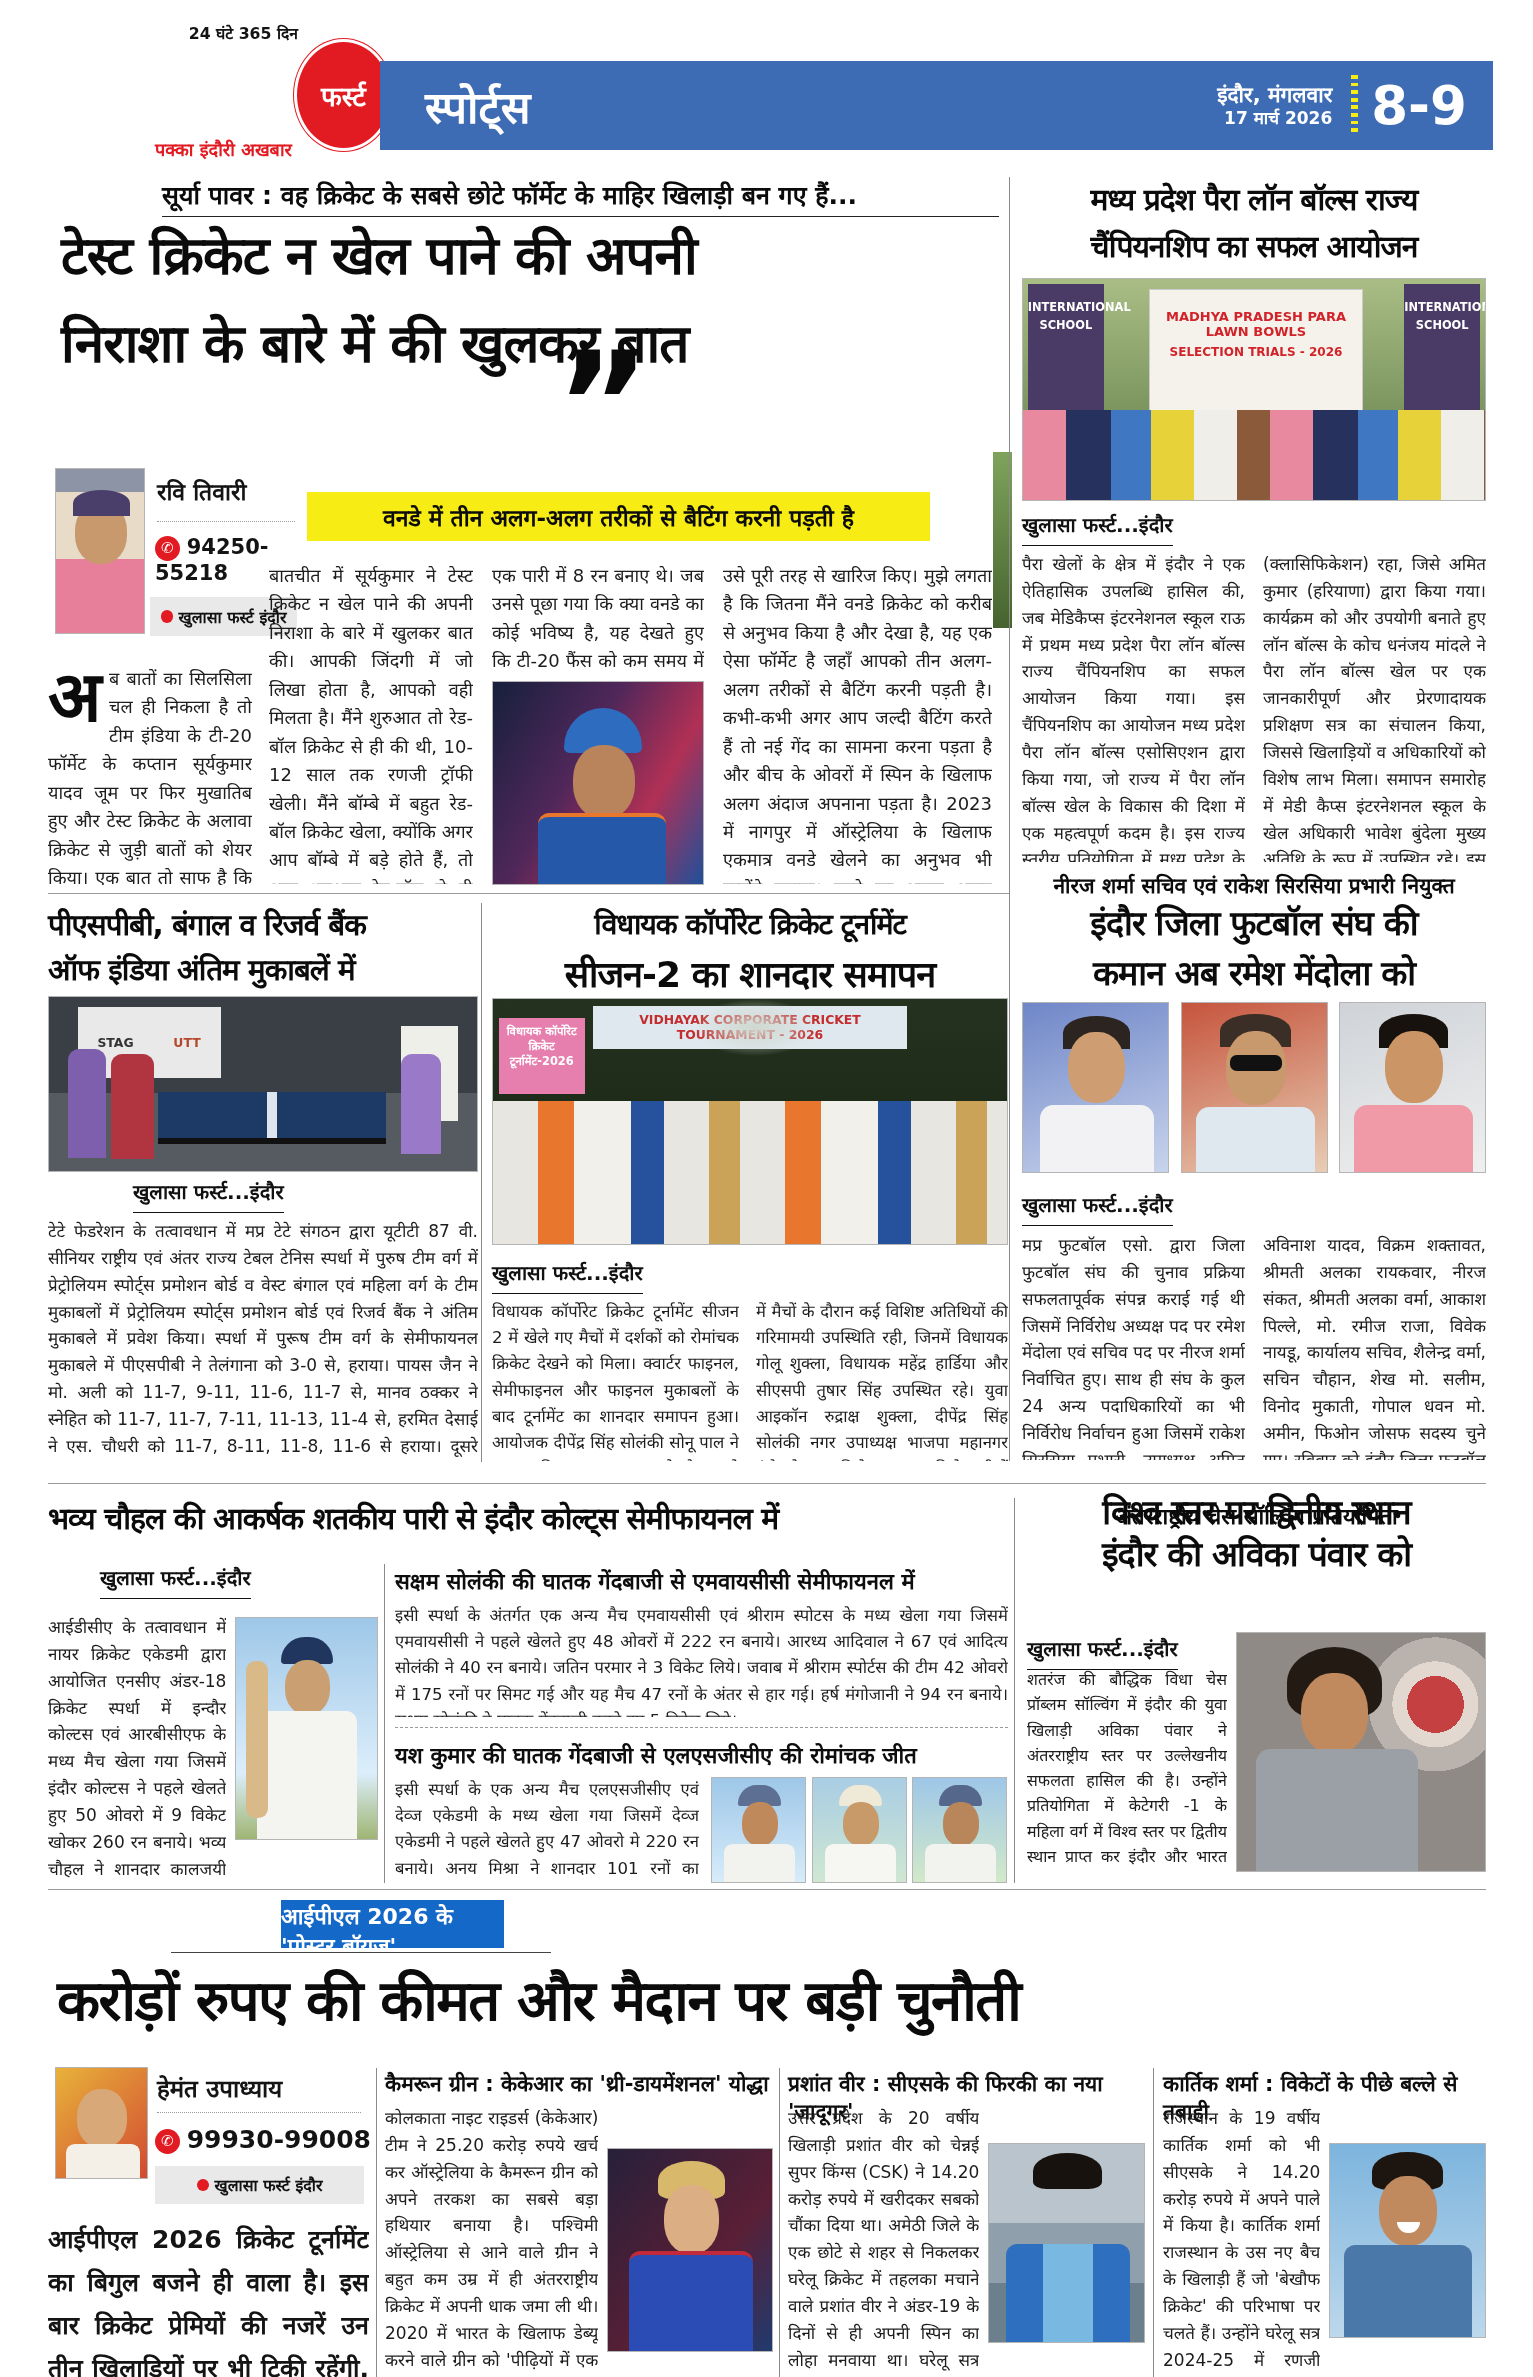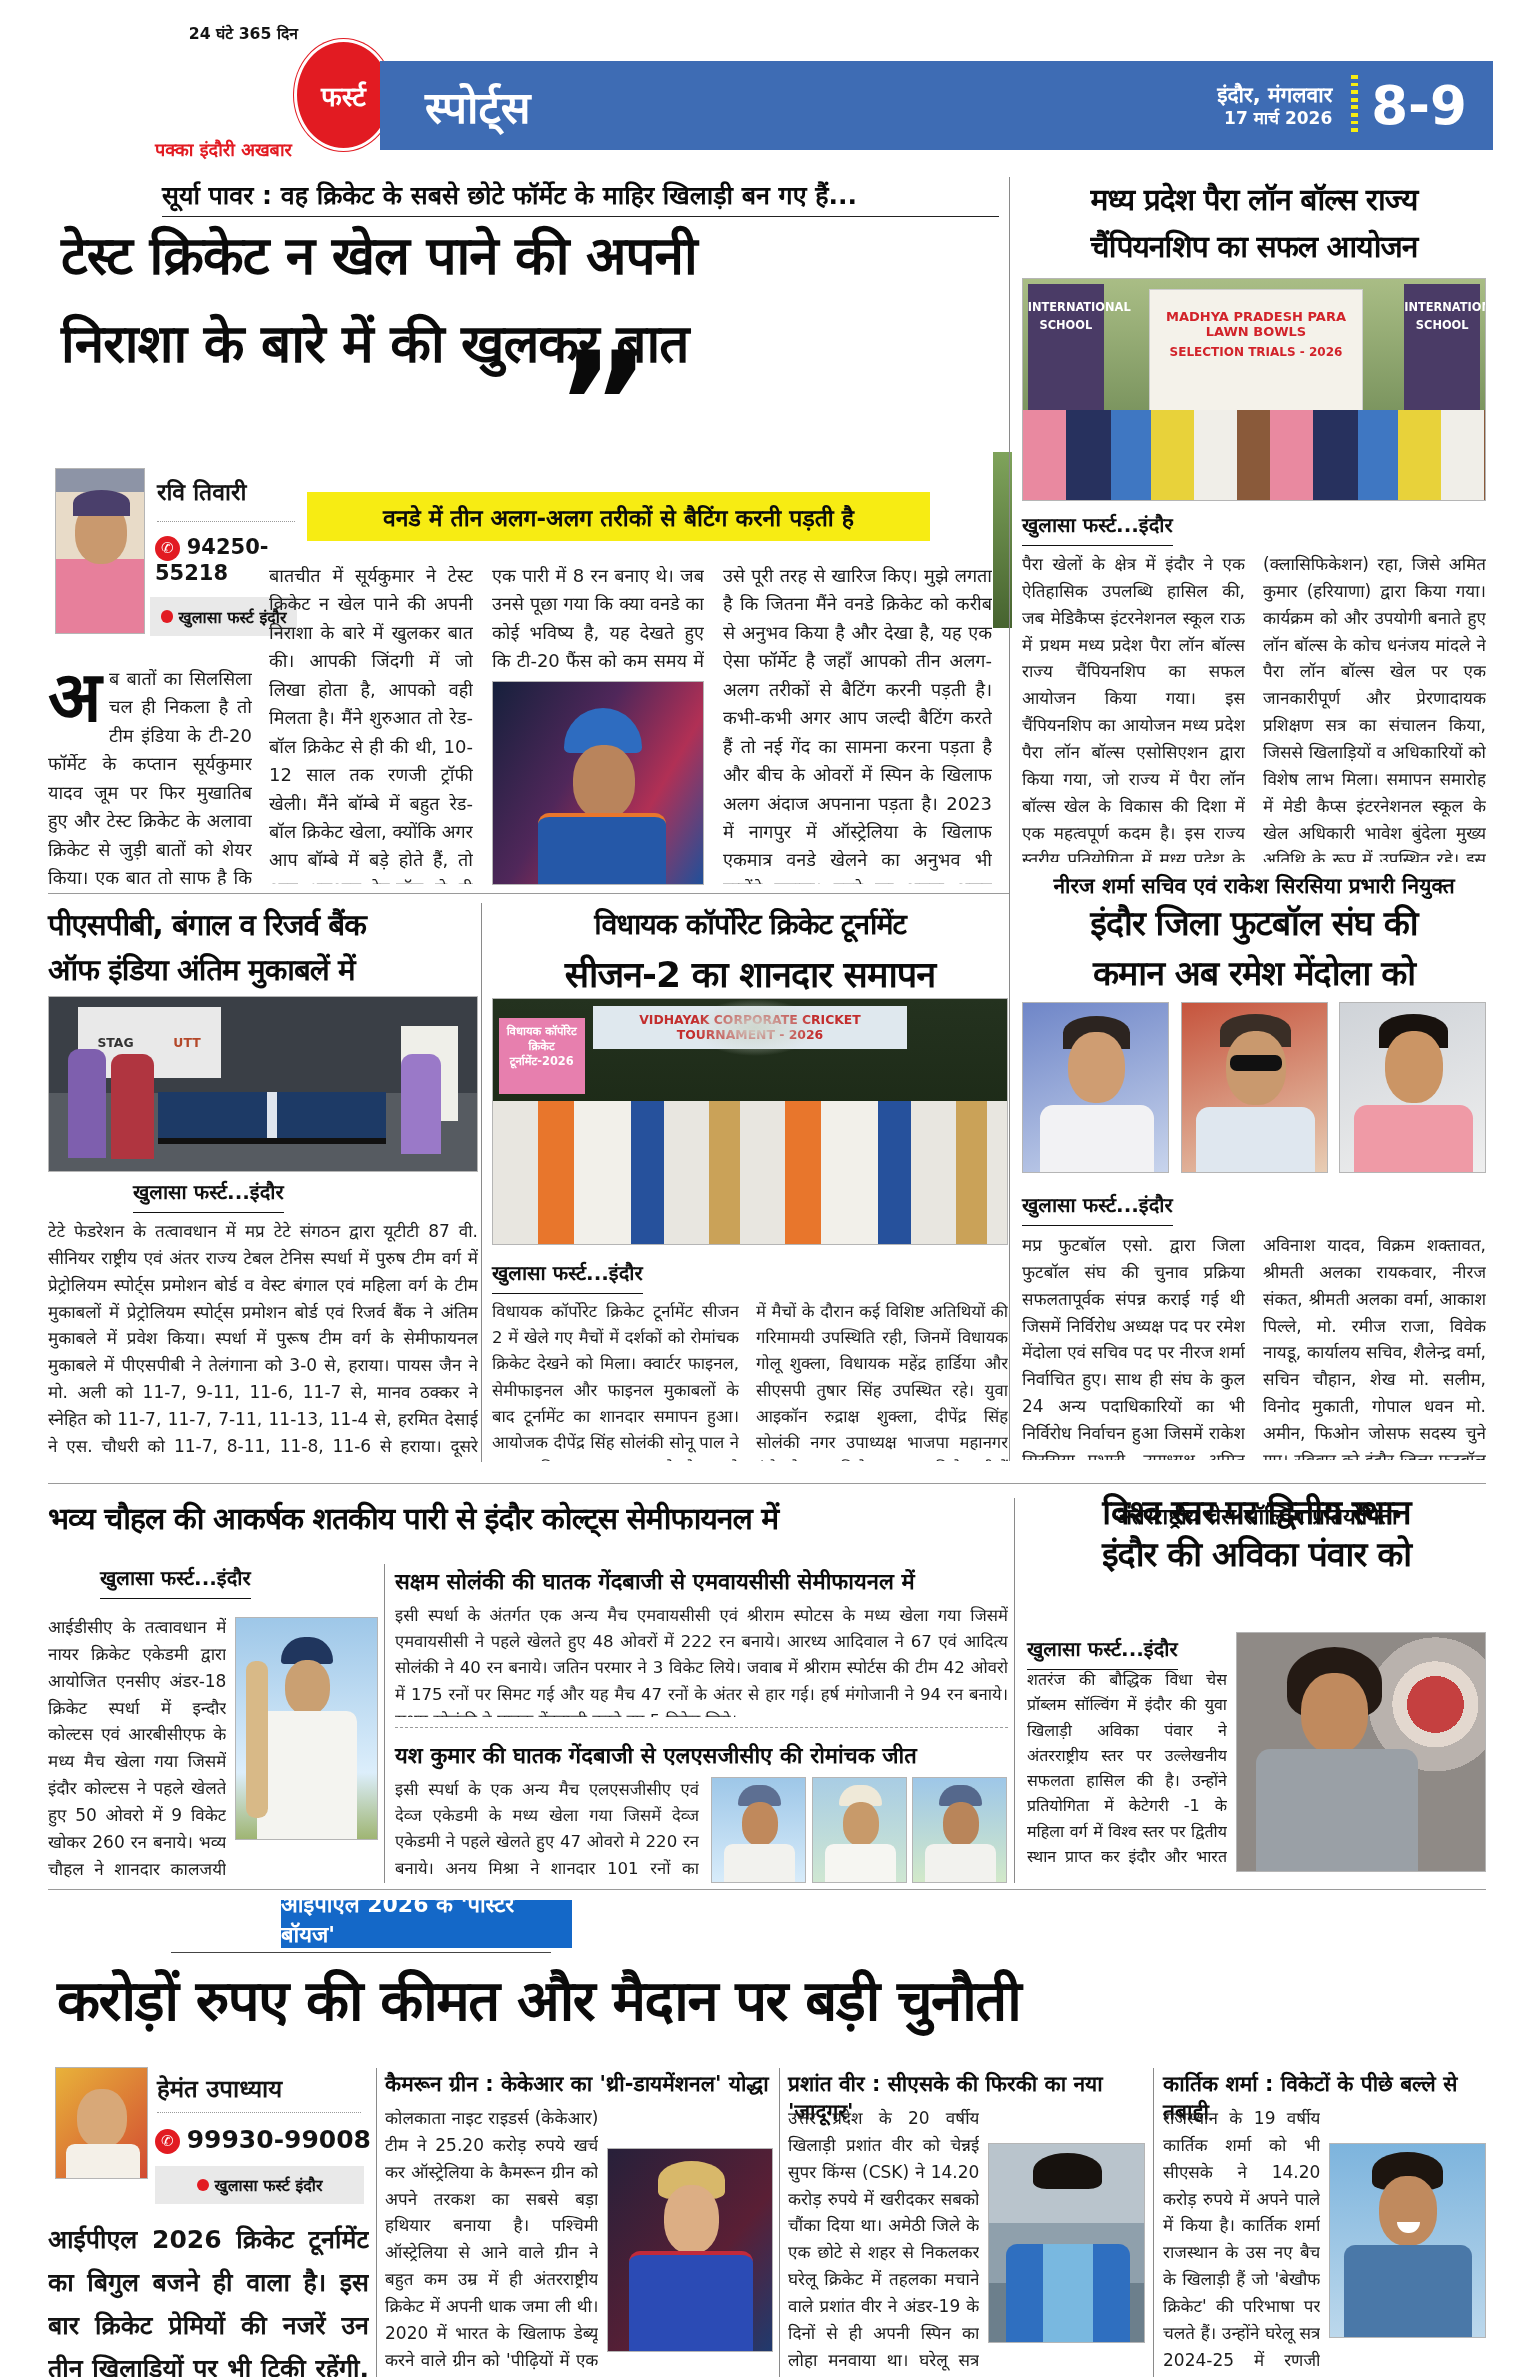--- a/index.html
+++ b/index.html
@@ -191,21 +191,21 @@
   <div class="abs byline" style="left:1027px;top:1635px">खुलासा फर्स्ट...इंदौर</div>
   <div class="photo" style="left:1236px;top:1632px;width:250px;height:240px;background:radial-gradient(circle at 80% 30%,#c54040 0 28.5px,#e3d8cf 28.5px 43px,#b9b2ad 43px 67px,#8f8a86 67px)">
     <div class="ph" style="left:50px;top:14.3px;width:95px;height:71px;background:#241a14;border-radius:50% 50% 30% 30%"></div>
     <div class="ph" style="left:64px;top:40px;width:67px;height:81px;background:#c08a5e;border-radius:46%"></div>
     <div class="ph" style="left:19px;top:116px;width:162px;height:124px;background:#9aa0a6;border-radius:14.3px 14.3px 0 0"></div>
   </div>
   <div class="abs body-text" style="left:1027px;top:1667px;width:200px;height:205px;font-size:16px">शतरंज की बौद्धिक विधा चेस प्रॉब्लम सॉल्विंग में इंदौर की युवा खिलाड़ी अविका पंवार ने अंतरराष्ट्रीय स्तर पर उल्लेखनीय सफलता हासिल की है। उन्होंने प्रतियोगिता में केटेगरी -1 के महिला वर्ग में विश्व स्तर पर द्वितीय स्थान प्राप्त कर इंदौर और भारत का नाम रोशन किया है। यह अंतरराष्ट्रीय प्रतियोगिता विश्व के अनेक देशों में एक साथ आयोजित की गई। इस वर्ष प्रतियोगिता में 26 देशों के 59 केंद्रों पर कुल 952 प्रतिभागियों ने भाग लिया। भारत से सर्वाधिक 383 प्रतिभागियों की भागीदारी रही, जो देश में इस विधा के बढ़ते आकर्षण का प्रमाण है। इंदौर में भी इस प्रतियोगिता का आयोजन किया गया, जहां कुल 34 प्रतिभागियों ने भाग लिया।</div>
 
   <div class="hrule" style="left:48px;top:1889px;width:1438px"></div>
 
-  <div class="abs" style="left:281px;top:1900px;width:291px;height:48px;background:#1468c8;display:flex;align-items:flex-end;justify-content:center">
+  <div class="abs" style="left:281px;top:1900px;width:223px;height:48px;background:#1468c8;display:flex;align-items:flex-start;justify-content:center">
     <span style="color:#fff;font-size:22px;font-weight:900">आईपीएल 2026 के 'पोस्टर बॉयज'</span>
   </div>
   <div class="hrule" style="left:171px;top:1952px;width:380px;background:#444"></div>
   <div class="abs hl" style="left:57px;top:1963px;width:1426px;font-size:56px;white-space:nowrap;letter-spacing:-1.4px">करोड़ों रुपए की कीमत और मैदान पर बड़ी चुनौती</div>
 
   <div class="photo" style="left:55px;top:2067px;width:93px;height:112px;background:linear-gradient(135deg,#e8b23a,#d24a32)">
     <div class="ph" style="left:21.4px;top:21.4px;width:50px;height:59px;background:#d8a878;border-radius:46%"></div>
     <div class="ph" style="left:9.5px;top:76px;width:74px;height:36px;background:#f4f0e8;border-radius:8.6px 8.6px 0 0"></div>
   </div>
   <div class="abs" style="left:157px;top:2071px;width:209px;font-size:24px;font-weight:900">हेमंत उपाध्याय</div>

